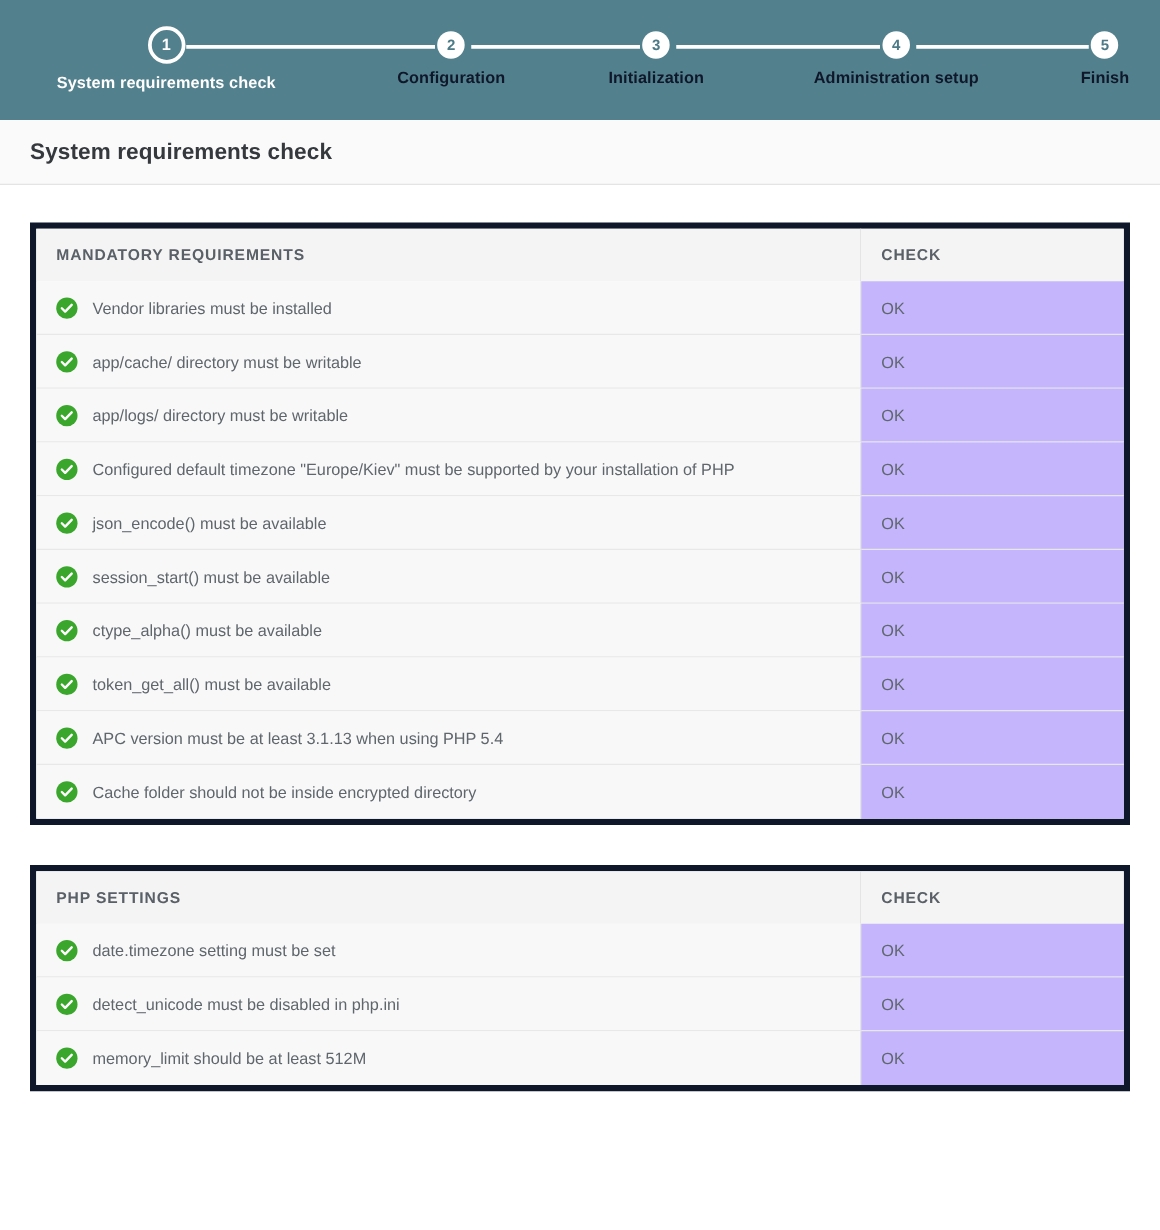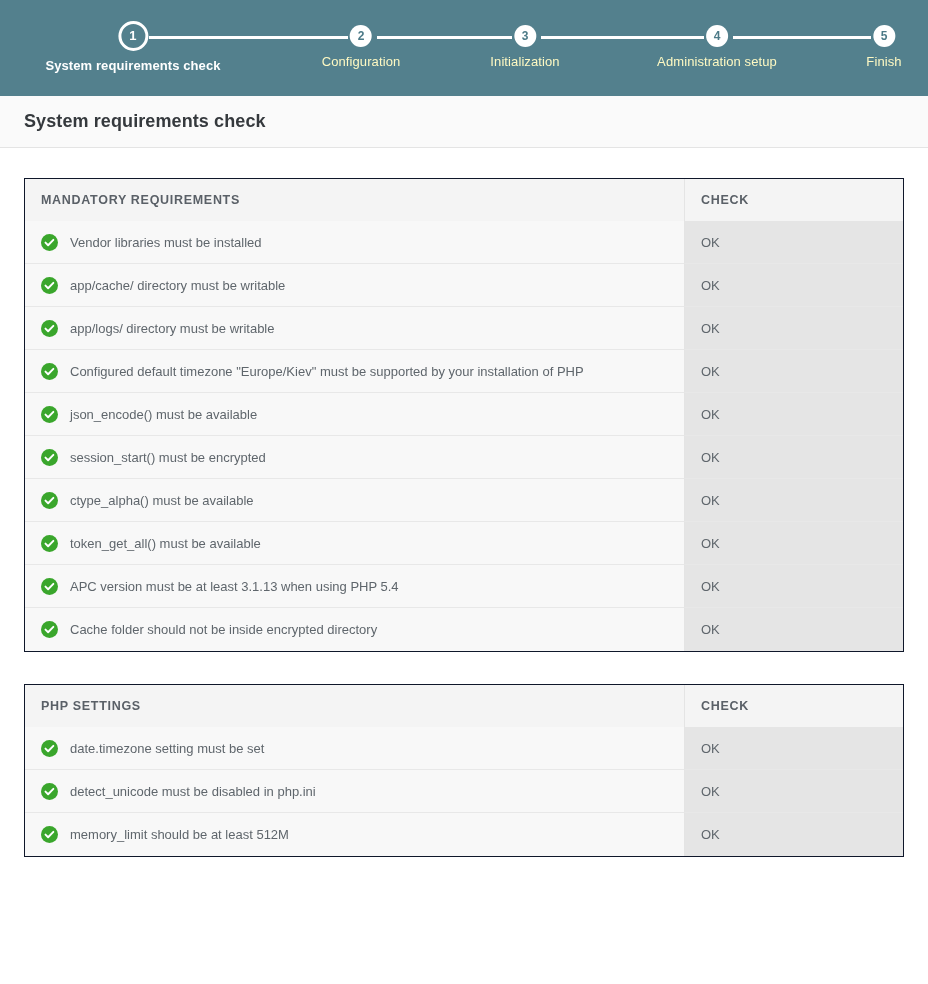--- a/index.html
+++ b/index.html
@@ -64,22 +64,22 @@
     margin-top: 21px;
     background: #53808d;
     border: 3px solid #ffffff;
     color: #ffffff;
     line-height: 24px;
     font-size: 13px;
   }
   .step-label {
     margin-top: 7px;
     font-size: 13px;
-    color: #fef9c3;
-    font-weight: normal;
+    color: #0f172a;
+    font-weight: bold;
     letter-spacing: 0.1px;
   }
   .step.active .step-label {
     color: #ffffff;
     font-weight: bold;
   }
 
   
   .page-head {
     width: 928px;
@@ -97,40 +97,40 @@
     color: #35393d;
     letter-spacing: 0.1px;
   }
 
   
   .content {
     padding: 30px 24px 0 24px;
   }
   .req-table {
     width: 880px;
-    border: 1px solid #0f172a;
+    border: 5px solid #0f172a;
     border-collapse: separate;
     border-spacing: 0;
     margin-bottom: 32px;
     background: #ffffff;
   }
   .req-table tr > * {
     border-bottom: 1px solid #e8e8e8;
   }
   .req-table tr:last-child > * {
     border-bottom: none;
   }
   .col-name {
     width: 660px;
     background: #f8f8f8;
     border-right: 1px solid #e4e4e4;
     text-align: right;
   }
   .col-check {
-    background: #e5e5e5;
+    background: #c4b5fd;
   }
 
   thead .col-name,
   thead .col-check {
     background: #f4f4f4;
     height: 42px;
     padding: 0 16px;
     font-size: 12.5px;
     font-weight: bold;
     color: #5a6067;
@@ -282,21 +282,21 @@
             <td class="col-check">OK</td>
           </tr>
           <tr>
             <td class="col-name">
               <div class="cell-inner">
                 <span class="status-icon ok">
                   <svg width="11" height="11" viewBox="0 0 12 12" aria-hidden="true">
                     <path d="M1.6 6.1 L4.5 9 L10.2 3.1" fill="none" stroke="#ffffff" stroke-width="2.1" stroke-linecap="round" stroke-linejoin="round"></path>
                   </svg>
                 </span>
-                <span>session_start() must be encrypted</span>
+                <span>session_start() must be available</span>
               </div>
             </td>
             <td class="col-check">OK</td>
           </tr>
           <tr>
             <td class="col-name">
               <div class="cell-inner">
                 <span class="status-icon ok">
                   <svg width="11" height="11" viewBox="0 0 12 12" aria-hidden="true">
                     <path d="M1.6 6.1 L4.5 9 L10.2 3.1" fill="none" stroke="#ffffff" stroke-width="2.1" stroke-linecap="round" stroke-linejoin="round"></path>

